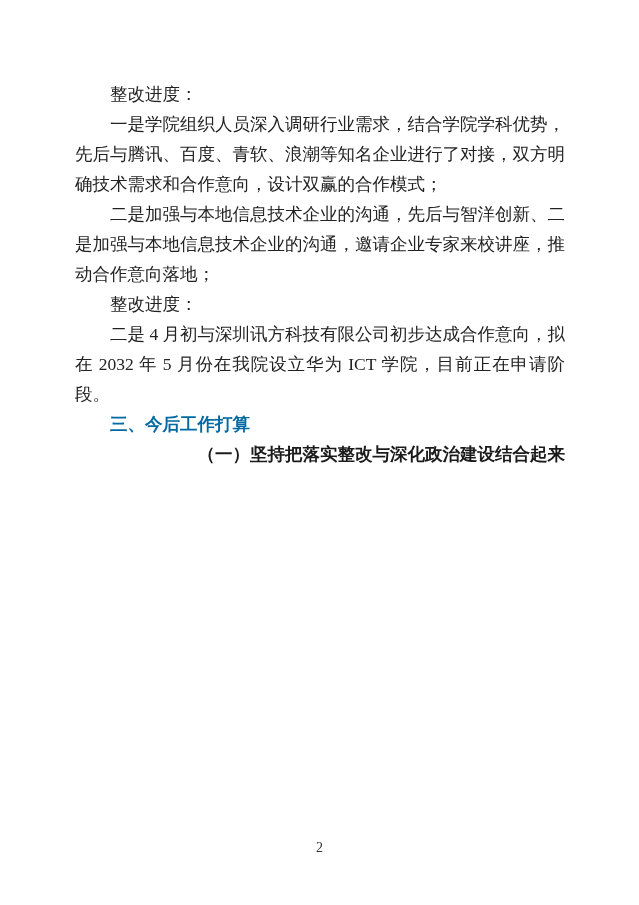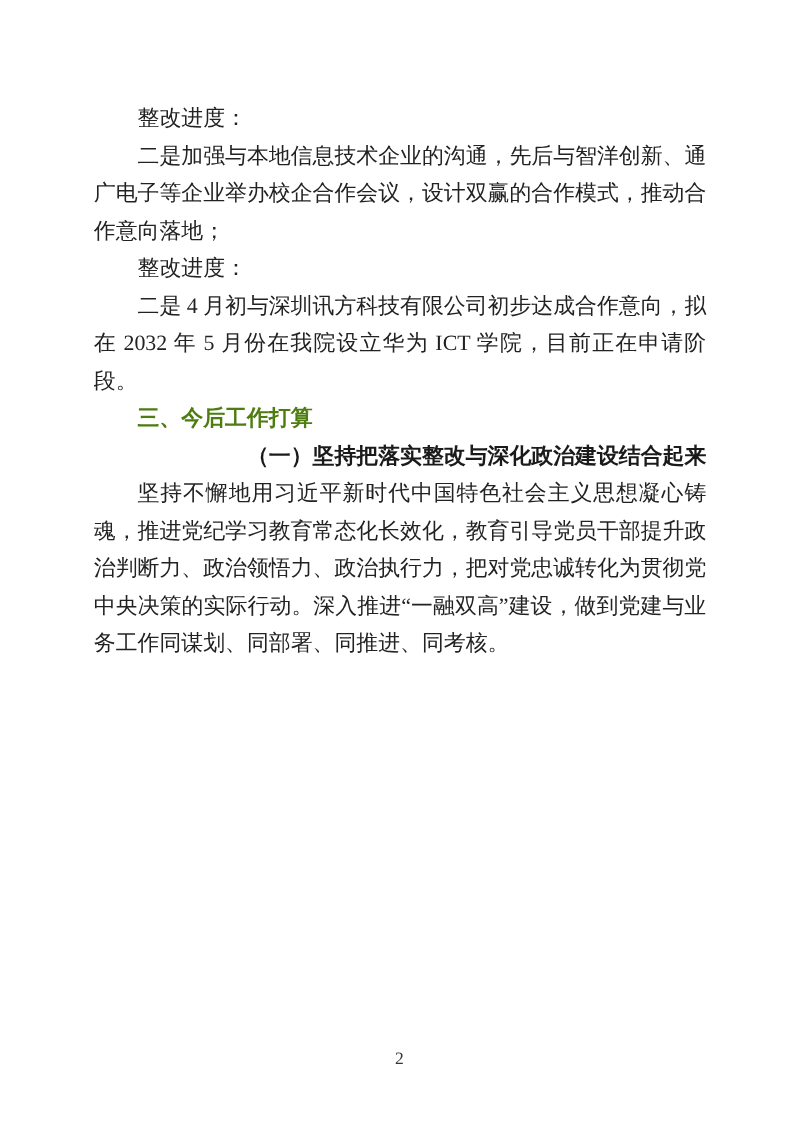--- a/index.html
+++ b/index.html
@@ -27,21 +27,21 @@
     line-height: 30px;
     color: #222222;
     text-align: justify;
     text-indent: 2em;
     font-family: "Liberation Serif", "DejaVu Serif", serif;
     word-break: break-all;
   }
   p.para.h1 {
     font-family: "Liberation Sans", "DejaVu Sans", sans-serif;
     font-weight: 700;
-    color: #4d7c0f;
+    color: #0369a1;
     text-align: left;
   }
   p.para.h2 {
     font-weight: 700;
     color: #1a1a1a;
     text-align: right;
   }
   .footer {
     position: absolute;
     top: 838px;
@@ -54,23 +54,23 @@
     color: #333333;
     font-family: "Liberation Serif", "DejaVu Serif", serif;
   }
 </style>
 </head>
 <body>
 
 <div class="page">
   <div class="content">
     <p class="para">整改进度：</p>
-    <p class="para">二是加强与本地信息技术企业的沟通，先后与智洋创新、通广电子等企业举办校企合作会议，设计双赢的合作模式，推动合作意向落地；</p>
+    <p class="para">一是学院组织人员深入调研行业需求，结合学院学科优势，先后与腾讯、百度、青软、浪潮等知名企业进行了对接，双方明确技术需求和合作意向，设计双赢的合作模式；</p>
+    <p class="para">二是加强与本地信息技术企业的沟通，先后与智洋创新、二是加强与本地信息技术企业的沟通，邀请企业专家来校讲座，推动合作意向落地；</p>
     <p class="para">整改进度：</p>
     <p class="para">二是 4 月初与深圳讯方科技有限公司初步达成合作意向，拟在 2032 年 5 月份在我院设立华为 ICT 学院，目前正在申请阶段。</p>
     <p class="para h1">三、今后工作打算</p>
     <p class="para h2">（一）坚持把落实整改与深化政治建设结合起来</p>
-    <p class="para">坚持不懈地用习近平新时代中国特色社会主义思想凝心铸魂，推进党纪学习教育常态化长效化，教育引导党员干部提升政治判断力、政治领悟力、政治执行力，把对党忠诚转化为贯彻党中央决策的实际行动。深入推进“一融双高”建设，做到党建与业务工作同谋划、同部署、同推进、同考核。</p>
   </div>
   <div class="footer">
     <span class="pagenum">2</span>
   </div>
 </div>
 
 </body></html>

